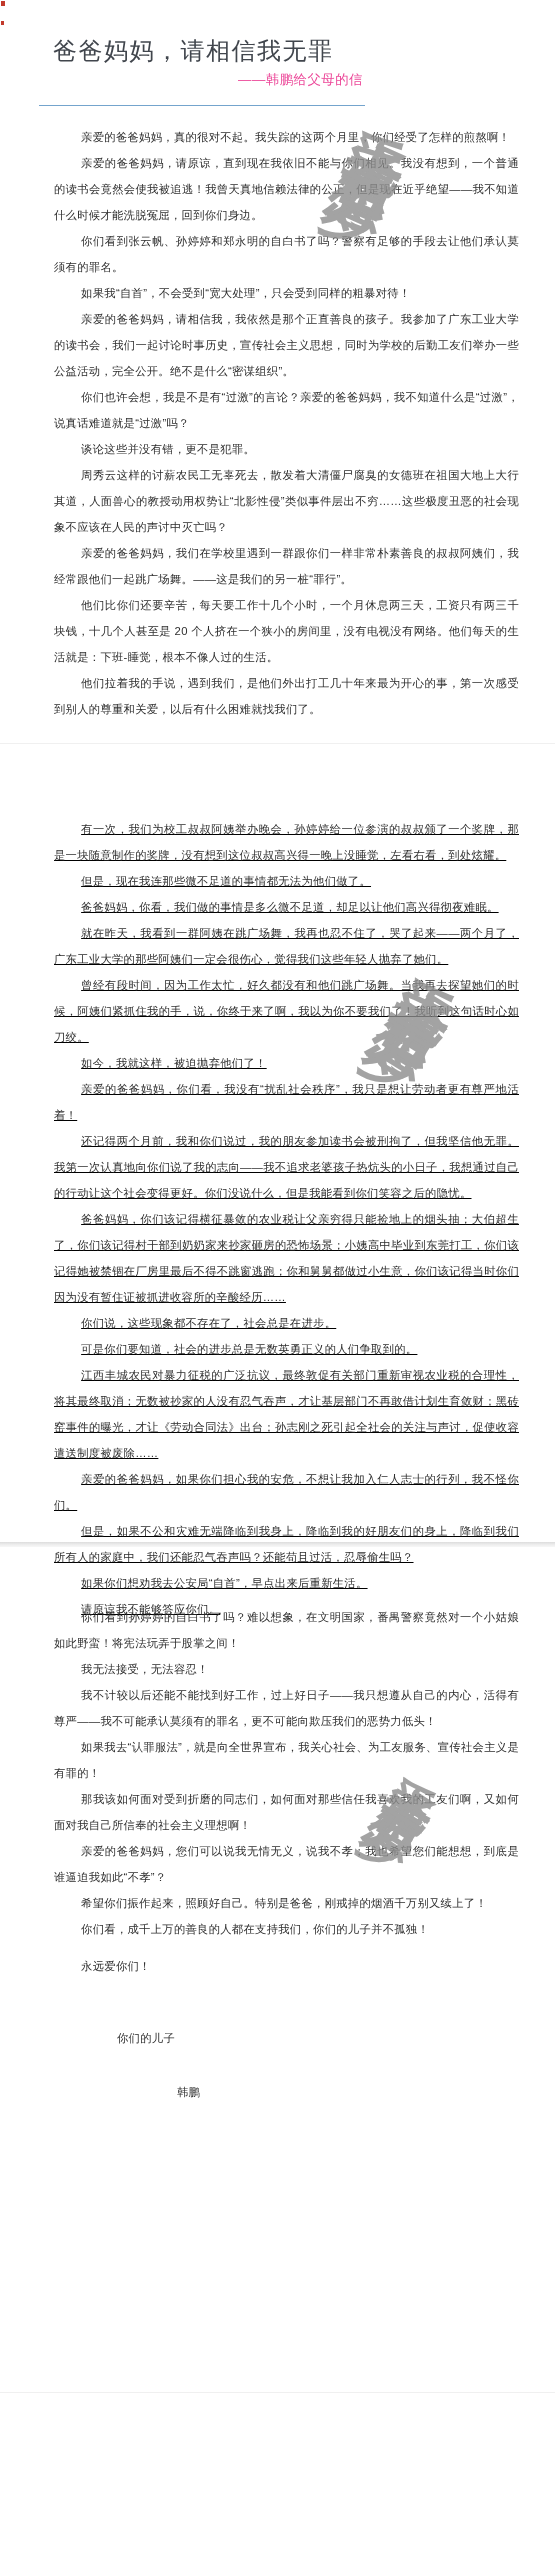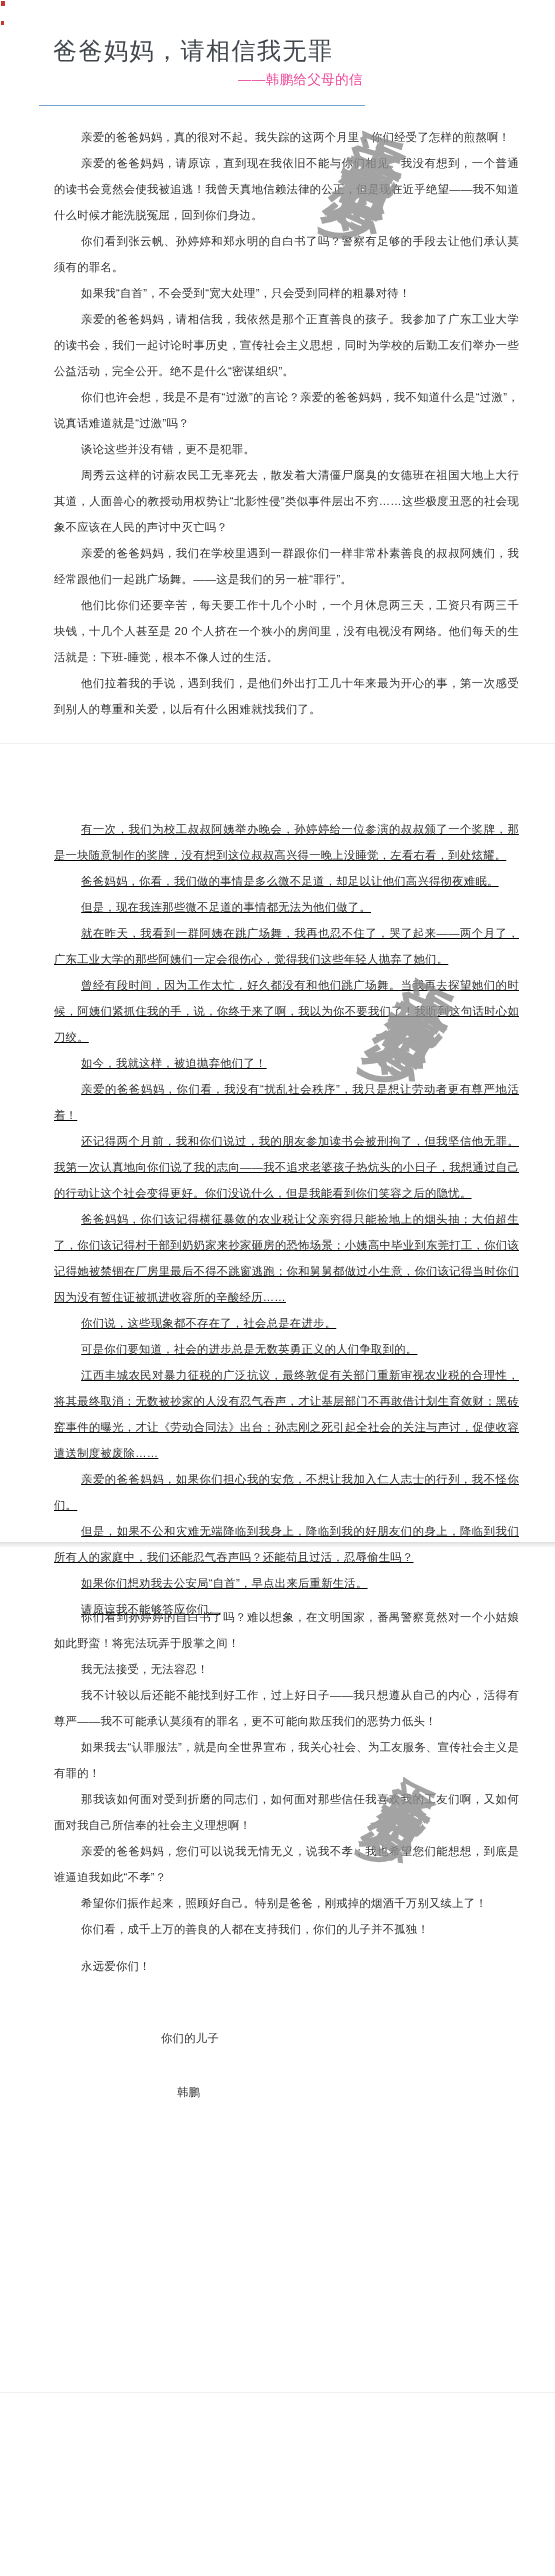--- a/index.html
+++ b/index.html
@@ -21,21 +21,21 @@
     position:absolute;left:39px;top:105px;width:326px;height:1px;
     z-index:1;background:#74a4cd;
   }
   
   .page{position:absolute;left:54px;width:465px;z-index:1;}
   .page p{
     margin:0;font-size:11.3px;line-height:26px;color:#2e2e2e;
     text-align:justify;text-indent:2.4em;letter-spacing:0.3px;
   }
   .page p.gap-top{margin-top:11px;}
-  .page p.closing-role{margin-top:46px;margin-left:107px;text-indent:0;text-align:left;}
+  .page p.closing-role{margin-top:46px;margin-left:63px;text-indent:0;text-align:left;}
   .page p.closing-name{margin-top:28px;margin-left:123px;text-indent:0;text-align:left;}
   
   .wm{
     position:absolute;z-index:2;pointer-events:none;
     writing-mode:vertical-rl;text-orientation:upright;white-space:nowrap;
     font-family:"DejaVu Serif",serif;font-weight:bold;
     color:#8d8d8d;opacity:.8;
   }
   .wm-a{left:265px;top:70px;height:515px;font-size:58px;letter-spacing:10.3px;transform:rotate(24deg);}
   .wm-b{left:291px;top:907px;height:515px;font-size:58px;letter-spacing:10.3px;transform:rotate(32deg);}
@@ -75,22 +75,22 @@
     <p>周秀云这样的讨薪农民工无辜死去，散发着大清僵尸腐臭的女德班在祖国大地上大行其道，人面兽心的教授动用权势让“北影性侵”类似事件层出不穷……这些极度丑恶的社会现象不应该在人民的声讨中灭亡吗？</p>
     <p>亲爱的爸爸妈妈，我们在学校里遇到一群跟你们一样非常朴素善良的叔叔阿姨们，我经常跟他们一起跳广场舞。——这是我们的另一桩“罪行”。</p>
     <p>他们比你们还要辛苦，每天要工作十几个小时，一个月休息两三天，工资只有两三千块钱，十几个人甚至是 20 个人挤在一个狭小的房间里，没有电视没有网络。他们每天的生活就是：下班-睡觉，根本不像人过的生活。</p>
     <p>他们拉着我的手说，遇到我们，是他们外出打工几十年来最为开心的事，第一次感受到别人的尊重和关爱，以后有什么困难就找我们了。</p>
   </div>
 
   <div class="pagebreak-soft" style="top:743px;"></div>
 
   <div class="page" style="top:816px;text-decoration:underline;">
     <p>有一次，我们为校工叔叔阿姨举办晚会，孙婷婷给一位参演的叔叔颁了一个奖牌，那是一块随意制作的奖牌，没有想到这位叔叔高兴得一晚上没睡觉，左看右看，到处炫耀。</p>
+    <p>但是，现在我连那些微不足道的事情都无法为他们做了。</p>
     <p>爸爸妈妈，你看，我们做的事情是多么微不足道，却足以让他们高兴得彻夜难眠。</p>
-    <p>但是，现在我连那些微不足道的事情都无法为他们做了。</p>
     <p>就在昨天，我看到一群阿姨在跳广场舞，我再也忍不住了，哭了起来——两个月了，广东工业大学的那些阿姨们一定会很伤心，觉得我们这些年轻人抛弃了她们。</p>
     <p>曾经有段时间，因为工作太忙，好久都没有和他们跳广场舞。当我再去探望她们的时候，阿姨们紧抓住我的手，说，你终于来了啊，我以为你不要我们了！我听到这句话时心如刀绞。</p>
     <p>如今，我就这样，被迫抛弃他们了！</p>
     <p>亲爱的爸爸妈妈，你们看，我没有“扰乱社会秩序”，我只是想让劳动者更有尊严地活着！</p>
     <p>还记得两个月前，我和你们说过，我的朋友参加读书会被刑拘了，但我坚信他无罪。我第一次认真地向你们说了我的志向——我不追求老婆孩子热炕头的小日子，我想通过自己的行动让这个社会变得更好。你们没说什么，但是我能看到你们笑容之后的隐忧。</p>
     <p>爸爸妈妈，你们该记得横征暴敛的农业税让父亲穷得只能捡地上的烟头抽；大伯超生了，你们该记得村干部到奶奶家来抄家砸房的恐怖场景；小姨高中毕业到东莞打工，你们该记得她被禁锢在厂房里最后不得不跳窗逃跑；你和舅舅都做过小生意，你们该记得当时你们因为没有暂住证被抓进收容所的辛酸经历……</p>
     <p>你们说，这些现象都不存在了，社会总是在进步。</p>
     <p>可是你们要知道，社会的进步总是无数英勇正义的人们争取到的。</p>
     <p>江西丰城农民对暴力征税的广泛抗议，最终敦促有关部门重新审视农业税的合理性，将其最终取消；无数被抄家的人没有忍气吞声，才让基层部门不再敢借计划生育敛财；黑砖窑事件的曝光，才让《劳动合同法》出台；孙志刚之死引起全社会的关注与声讨，促使收容遣送制度被废除……</p>
     <p>亲爱的爸爸妈妈，如果你们担心我的安危，不想让我加入仁人志士的行列，我不怪你们。</p>

